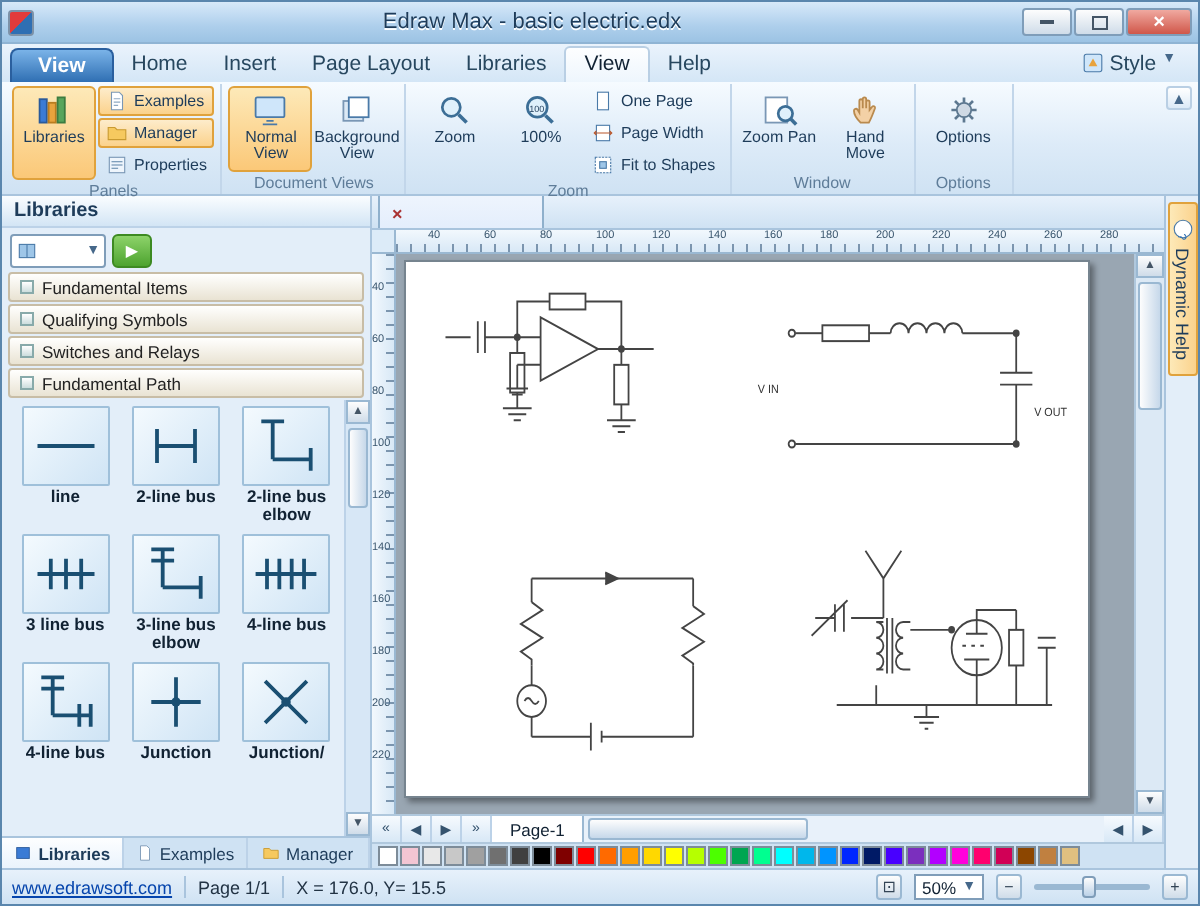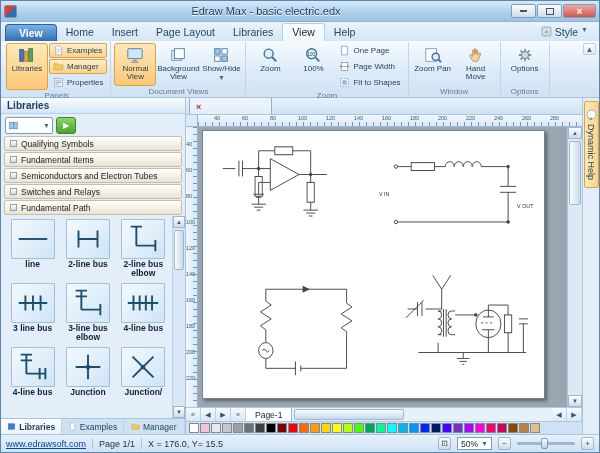--- a/index.html
+++ b/index.html
@@ -208,32 +208,20 @@
         </div>
         <div class="vbtn">
           <span class="ic">
               <svg viewBox="0 0 20 20">
                 <rect x="3" y="5" width="11" height="11" fill="#dce9f5" stroke="#7a97b5"></rect>
                 <rect x="6" y="3" width="11" height="11" fill="#fff" stroke="#4a7aa8"></rect>
               </svg>
             </span>
           <span>Background View</span>
         </div>
-        <div class="vbtn">
-          <span class="ic">
-              <svg viewBox="0 0 20 20">
-                <rect x="3" y="3" width="6" height="6" fill="#9ec6e8" stroke="#4a7aa8"></rect>
-                <rect x="11" y="3" width="6" height="6" fill="#fff" stroke="#4a7aa8"></rect>
-                <rect x="3" y="11" width="6" height="6" fill="#fff" stroke="#4a7aa8"></rect>
-                <rect x="11" y="11" width="6" height="6" fill="#9ec6e8" stroke="#4a7aa8"></rect>
-              </svg>
-            </span>
-          <span>Show/Hide</span>
-          <span class="caret">▼</span>
-        </div>
       </div>
       <div class="group-label">Document Views</div>
     </div>
 
     <div class="group">
       <div class="group-body">
         <div class="vbtn">
           <span class="ic">
               <svg viewBox="0 0 20 20">
                 <circle cx="8.5" cy="8.5" r="5" fill="#dff0fb" stroke="#3c6e96" stroke-width="1.5"></circle>
@@ -339,29 +327,25 @@
                 <path d="M10 4v12" stroke="#4a7aa8"></path>
               </svg>
             </span>
           <span class="caret">▼</span>
         </div>
         <div class="go-btn">▶</div>
       </div>
       <div class="cat-list">
           <div class="cat">
             <span class="cat-dot"></span>
-            <span class="cat-label">Qualifying Symbols</span>
+            <span class="cat-label">Fundamental Items</span>
           </div>
           <div class="cat">
             <span class="cat-dot"></span>
-            <span class="cat-label">Fundamental Items</span>
-          </div>
-          <div class="cat">
-            <span class="cat-dot"></span>
-            <span class="cat-label">Semiconductors and Electron Tubes</span>
+            <span class="cat-label">Qualifying Symbols</span>
           </div>
           <div class="cat">
             <span class="cat-dot"></span>
             <span class="cat-label">Switches and Relays</span>
           </div>
           <div class="cat">
             <span class="cat-dot"></span>
             <span class="cat-label">Fundamental Path</span>
           </div>
         </div>

